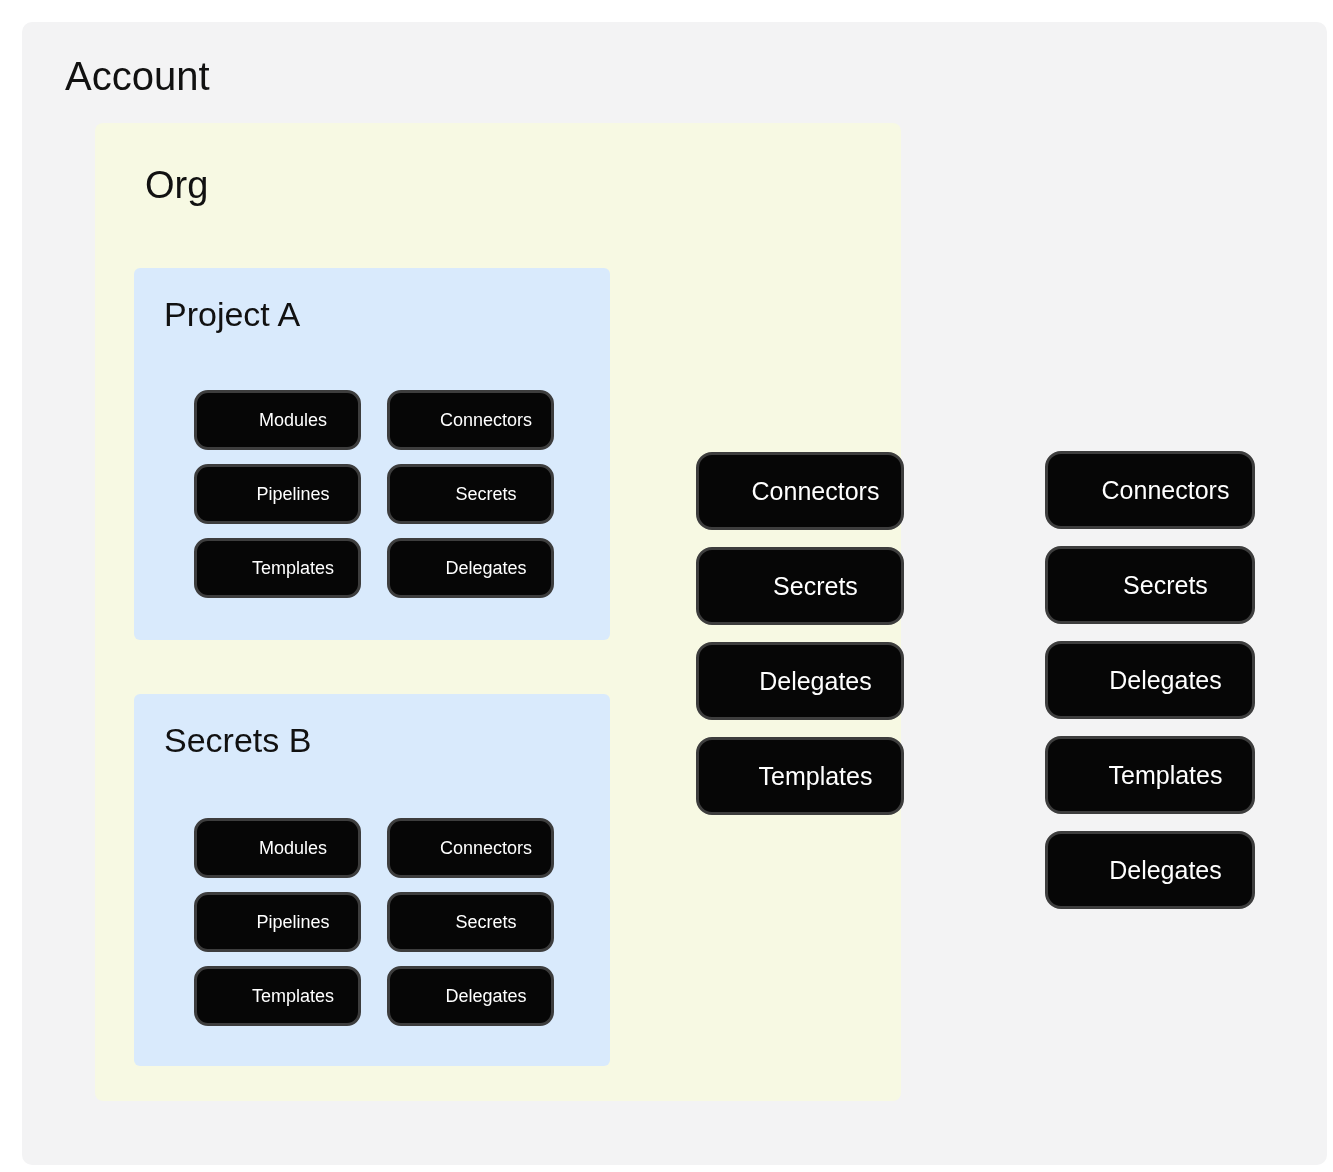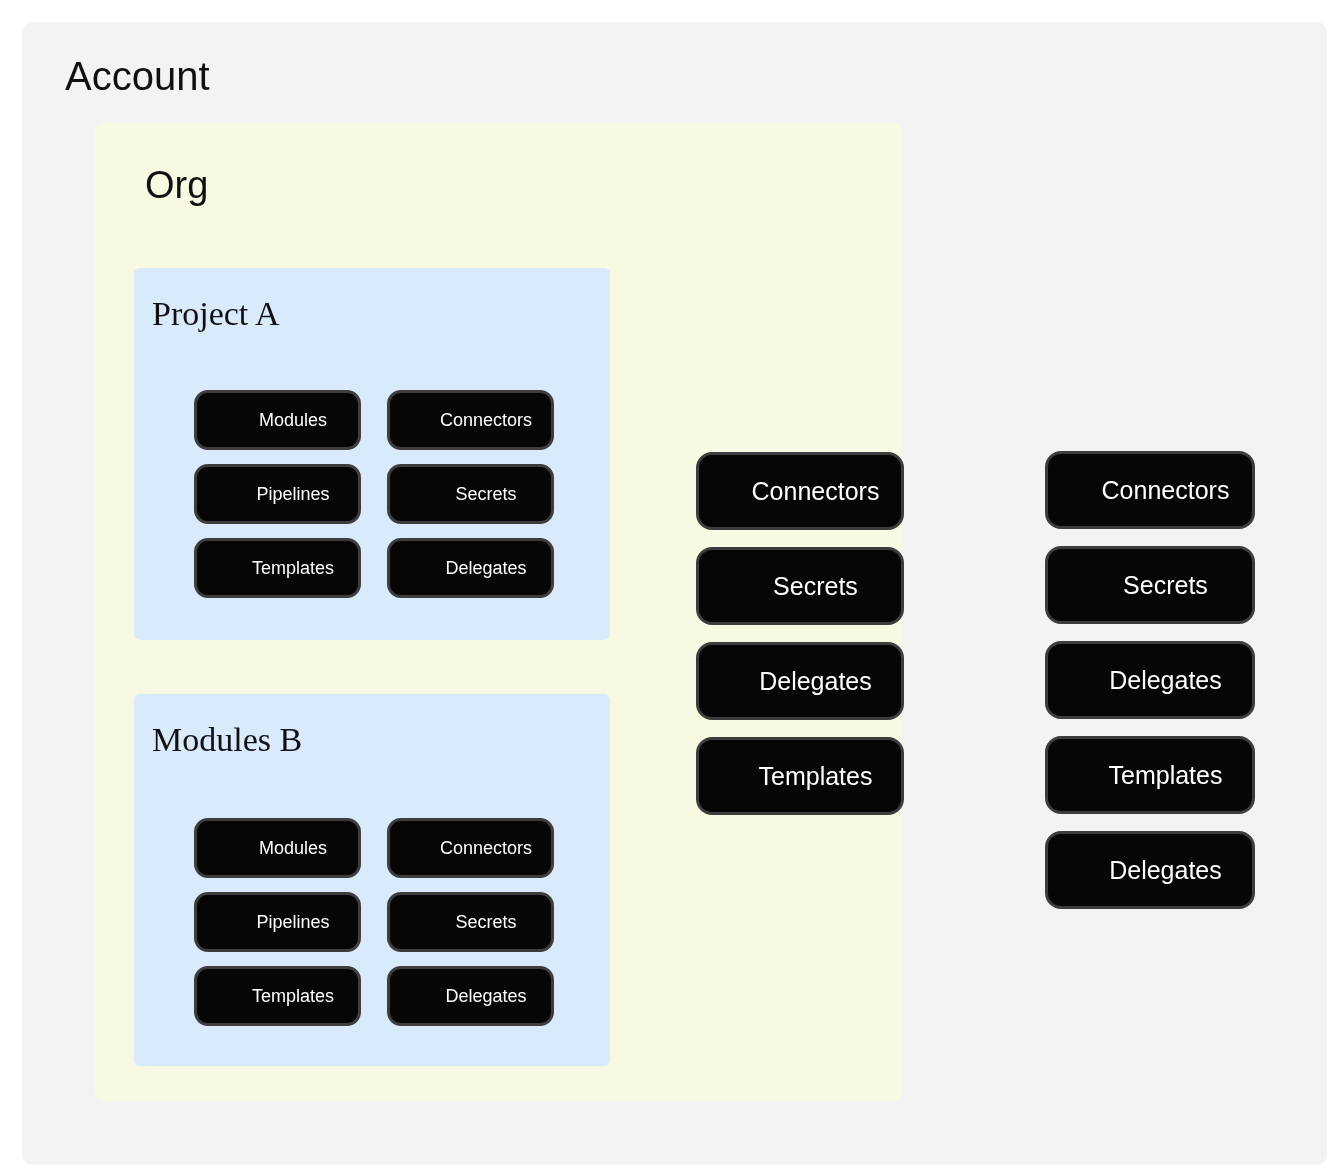--- a/index.html
+++ b/index.html
@@ -35,22 +35,22 @@
     font-size:38px;line-height:1.2;color:var(--title-text);
   }
 
   .project-box{
     position:absolute;left:37px;width:476px;height:372px;
     background:var(--project-bg);border-radius:6px;
   }
   .project-a{top:143px;}
   .project-b{top:569px;}
   .project-title{
-    position:absolute;left:16px;top:24px;
-    font-size:34px;line-height:1.2;color:var(--title-text);font-family:Liberation Serif, serif;
+    position:absolute;left:28px;top:24px;
+    font-size:34px;line-height:1.2;color:var(--title-text);
   }
   .btn-grid{
     position:absolute;left:56px;top:118px;
     display:grid;grid-template-columns:171px 171px;grid-auto-rows:64px;
     column-gap:22px;row-gap:10px;
   }
   .project-b .btn-grid{top:120px;}
 
   .node{
     background:var(--node-bg);color:var(--node-text);
@@ -87,21 +87,21 @@
           <div class="node small">Modules</div>
           <div class="node small">Connectors</div>
           <div class="node small">Pipelines</div>
           <div class="node small">Secrets</div>
           <div class="node small">Templates</div>
           <div class="node small">Delegates</div>
         </div>
       </div>
 
       <div class="project-box project-b">
-        <div class="project-title">Modules B</div>
+        <div class="project-title">Secrets B</div>
         <div class="btn-grid">
           <div class="node small">Modules</div>
           <div class="node small">Connectors</div>
           <div class="node small">Pipelines</div>
           <div class="node small">Secrets</div>
           <div class="node small">Templates</div>
           <div class="node small">Delegates</div>
         </div>
       </div>
 

